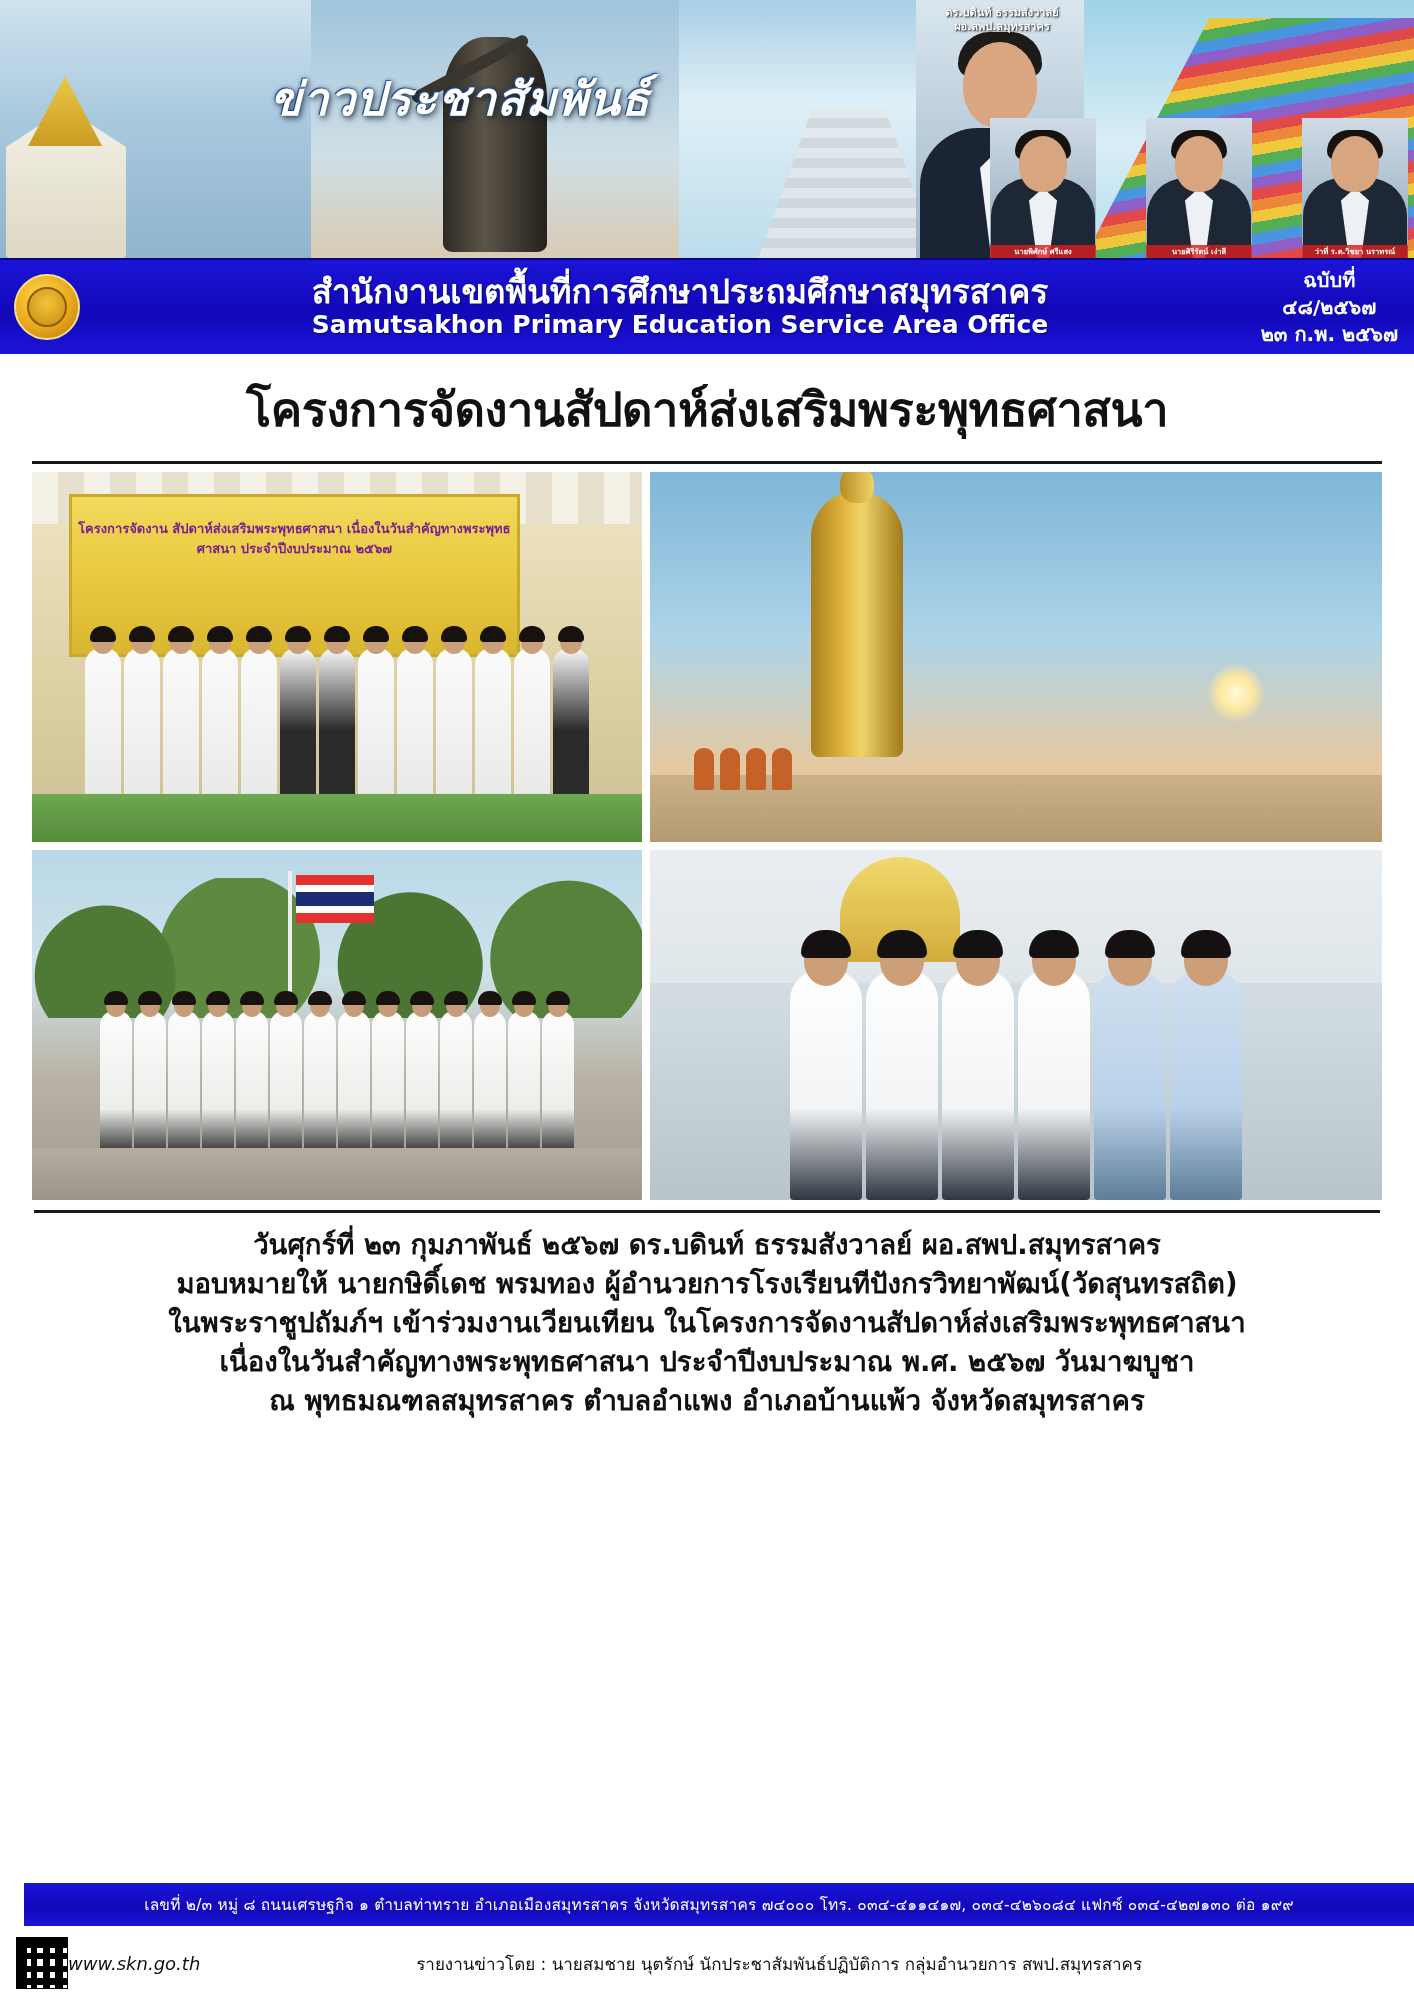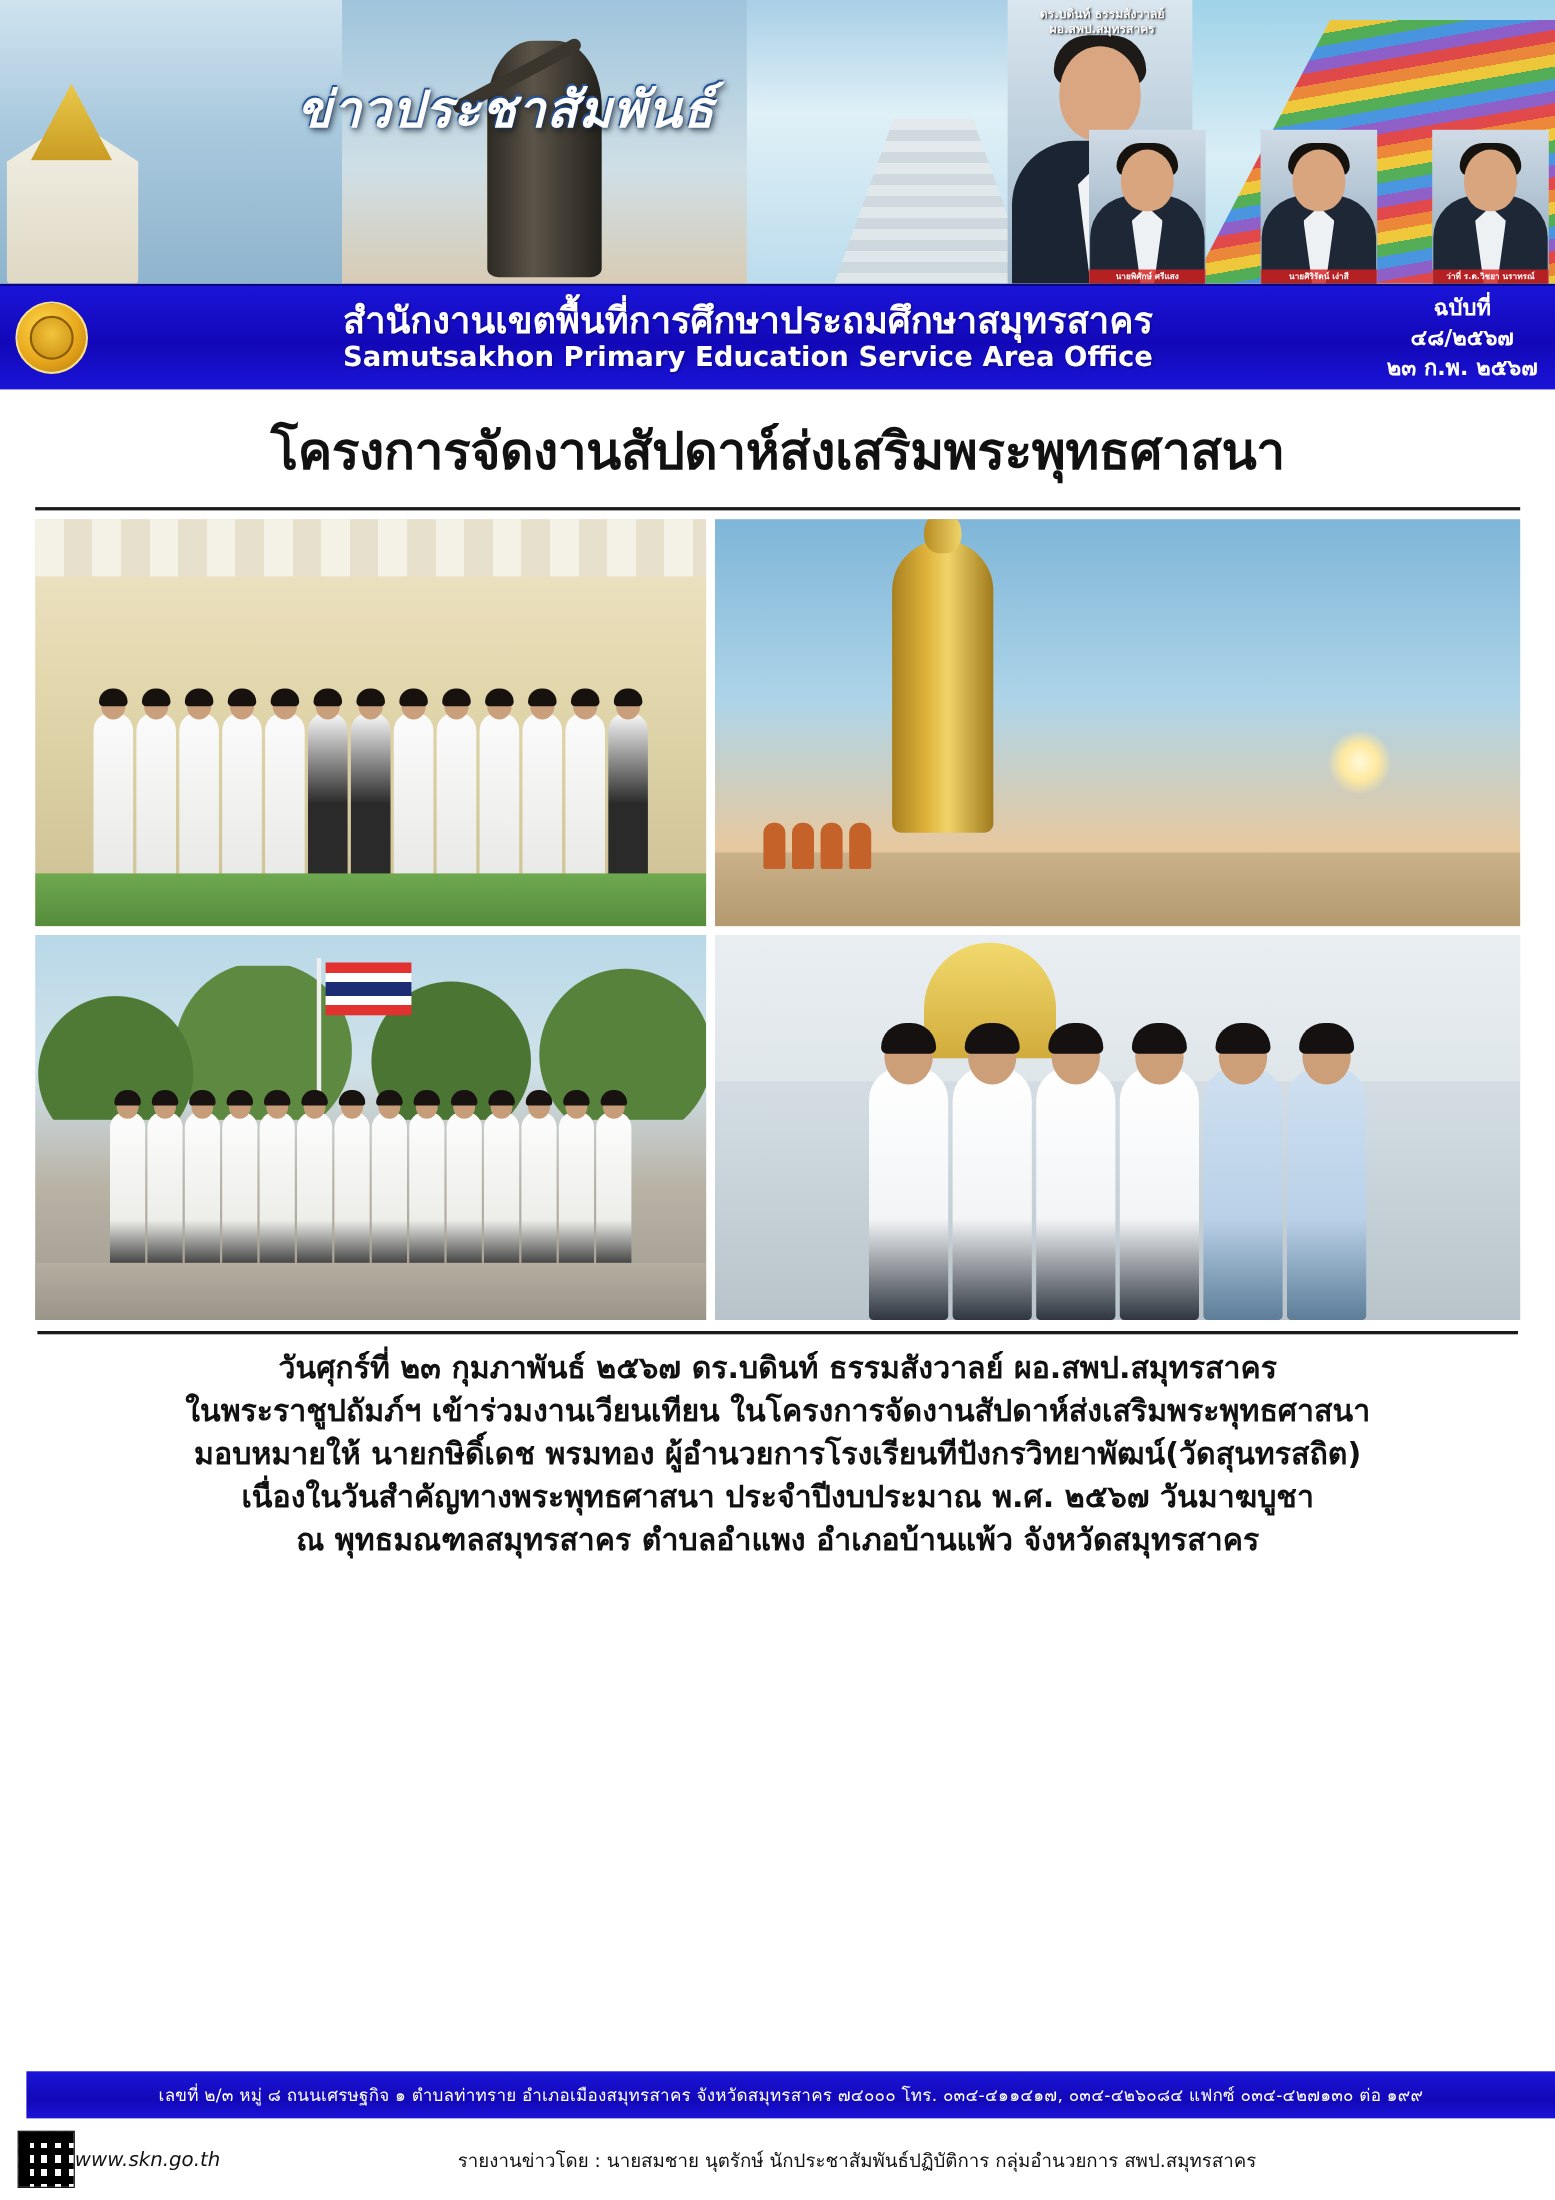--- a/index.html
+++ b/index.html
@@ -539,20 +539,25 @@
     </div>
   </div>
 
   <div class="main-title">โครงการจัดงานสัปดาห์ส่งเสริมพระพุทธศาสนา</div>
 
   <div class="photo-wrap">
     <div class="grid">
 
       <div class="ph ph1">
         <div class="canopy"></div>
+        <div class="stage">
+          <div class="stage-txt">โครงการจัดงาน
+สัปดาห์ส่งเสริมพระพุทธศาสนา เนื่องในวันสำคัญทางพระพุทธศาสนา
+ประจำปีงบประมาณ ๒๕๖๗</div>
+        </div>
         <div class="people">
           <div class="p"></div>
           <div class="p"></div>
           <div class="p"></div>
           <div class="p"></div>
           <div class="p"></div>
           <div class="p dark"></div>
           <div class="p dark"></div>
           <div class="p"></div>
           <div class="p"></div>
@@ -610,22 +615,22 @@
           <div class="p blue"></div>
           <div class="p blue"></div>
         </div>
       </div>
 
     </div>
   </div>
 
   <div class="caption-area">
     <div class="caption-line">วันศุกร์ที่ ๒๓ กุมภาพันธ์ ๒๕๖๗  ดร.บดินท์ ธรรมสังวาลย์ ผอ.สพป.สมุทรสาคร</div>
+    <div class="caption-line">มอบหมายให้ นายกษิดิ์เดช พรมทอง ผู้อำนวยการโรงเรียนทีปังกรวิทยาพัฒน์(วัดสุนทรสถิต)</div>
     <div class="caption-line">ในพระราชูปถัมภ์ฯ เข้าร่วมงานเวียนเทียน ในโครงการจัดงานสัปดาห์ส่งเสริมพระพุทธศาสนา</div>
-    <div class="caption-line">มอบหมายให้ นายกษิดิ์เดช พรมทอง ผู้อำนวยการโรงเรียนทีปังกรวิทยาพัฒน์(วัดสุนทรสถิต)</div>
     <div class="caption-line">เนื่องในวันสำคัญทางพระพุทธศาสนา ประจำปีงบประมาณ พ.ศ. ๒๕๖๗ วันมาฆบูชา</div>
     <div class="caption-line">ณ พุทธมณฑลสมุทรสาคร ตำบลอำแพง อำเภอบ้านแพ้ว จังหวัดสมุทรสาคร</div>
   </div>
 
   <div class="footer">
     <div class="footer-addr">เลขที่ ๒/๓ หมู่ ๘ ถนนเศรษฐกิจ ๑ ตำบลท่าทราย อำเภอเมืองสมุทรสาคร จังหวัดสมุทรสาคร ๗๔๐๐๐   โทร. ๐๓๔-๔๑๑๔๑๗, ๐๓๔-๔๒๖๐๘๔ แฟกซ์ ๐๓๔-๔๒๗๑๓๐ ต่อ ๑๙๙</div>
     <div class="footer-bottom">
       <div class="qr"></div>
       <div class="site-url">www.skn.go.th</div>
       <div class="reporter">รายงานข่าวโดย : นายสมชาย นุตรักษ์ นักประชาสัมพันธ์ปฏิบัติการ กลุ่มอำนวยการ สพป.สมุทรสาคร</div>

